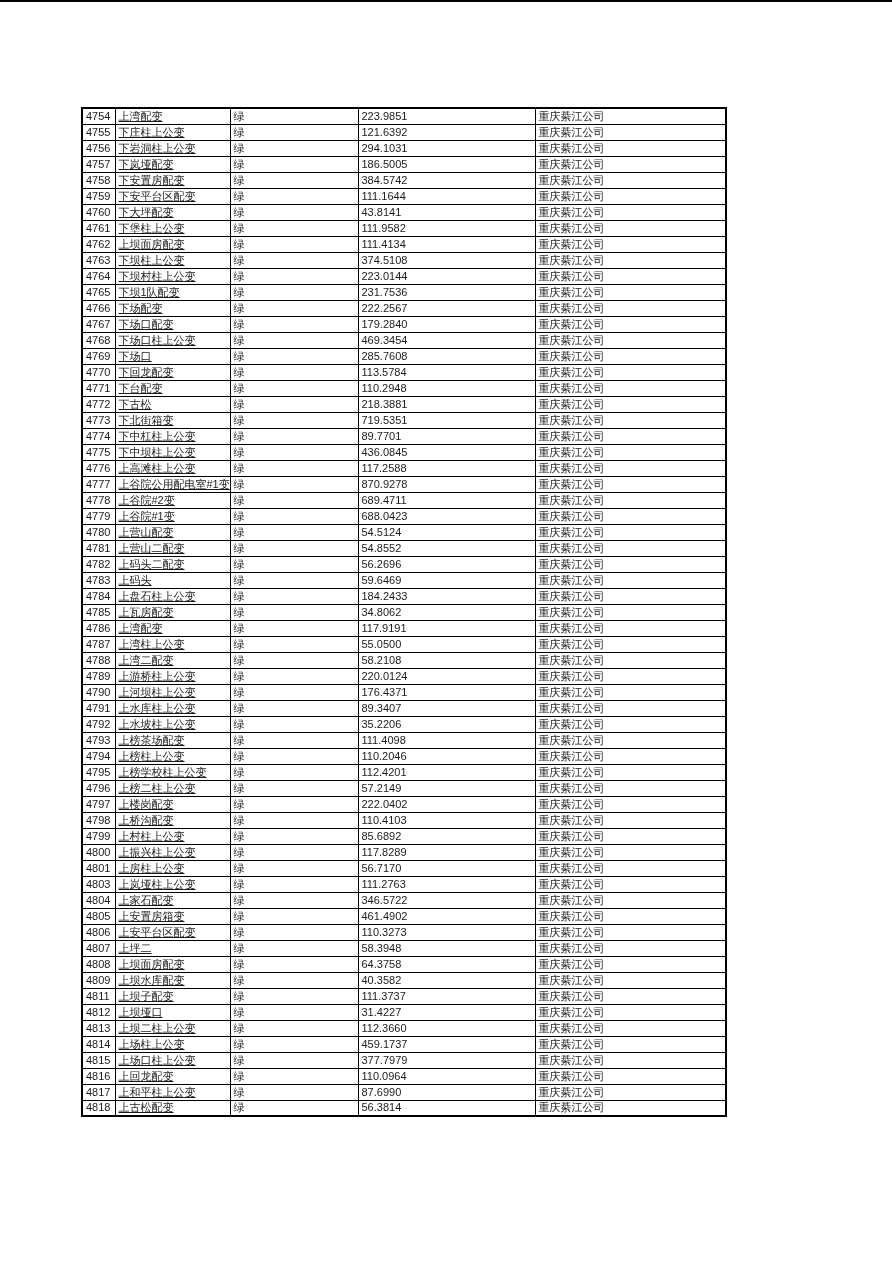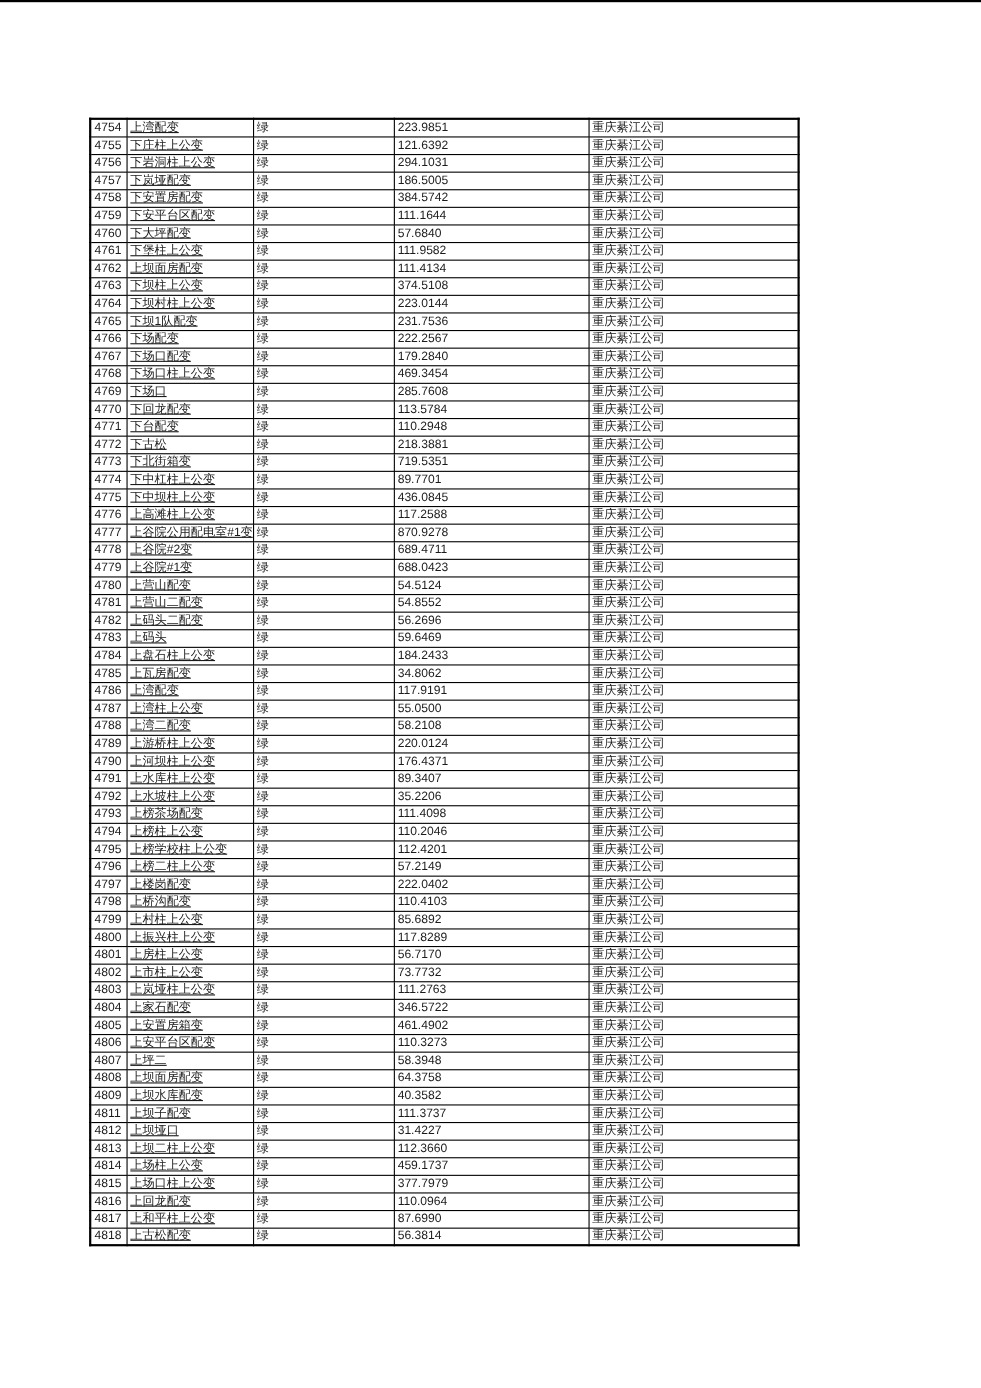--- a/index.html
+++ b/index.html
@@ -109,21 +109,21 @@
         <td class="col-id">4759</td>
         <td class="col-name">下安平台区配变</td>
         <td class="col-status">绿</td>
         <td class="col-value">111.1644</td>
         <td class="col-company">重庆綦江公司</td>
       </tr>
       <tr>
         <td class="col-id">4760</td>
         <td class="col-name">下大坪配变</td>
         <td class="col-status">绿</td>
-        <td class="col-value">57.6840</td>
+        <td class="col-value">43.8141</td>
         <td class="col-company">重庆綦江公司</td>
       </tr>
       <tr>
         <td class="col-id">4761</td>
         <td class="col-name">下堡柱上公变</td>
         <td class="col-status">绿</td>
         <td class="col-value">111.9582</td>
         <td class="col-company">重庆綦江公司</td>
       </tr>
       <tr>
@@ -397,27 +397,20 @@
         <td class="col-name">上振兴柱上公变</td>
         <td class="col-status">绿</td>
         <td class="col-value">117.8289</td>
         <td class="col-company">重庆綦江公司</td>
       </tr>
       <tr>
         <td class="col-id">4801</td>
         <td class="col-name">上房柱上公变</td>
         <td class="col-status">绿</td>
         <td class="col-value">56.7170</td>
-        <td class="col-company">重庆綦江公司</td>
-      </tr>
-      <tr>
-        <td class="col-id">4802</td>
-        <td class="col-name">上市柱上公变</td>
-        <td class="col-status">绿</td>
-        <td class="col-value">73.7732</td>
         <td class="col-company">重庆綦江公司</td>
       </tr>
       <tr>
         <td class="col-id">4803</td>
         <td class="col-name">上岚垭柱上公变</td>
         <td class="col-status">绿</td>
         <td class="col-value">111.2763</td>
         <td class="col-company">重庆綦江公司</td>
       </tr>
       <tr>

